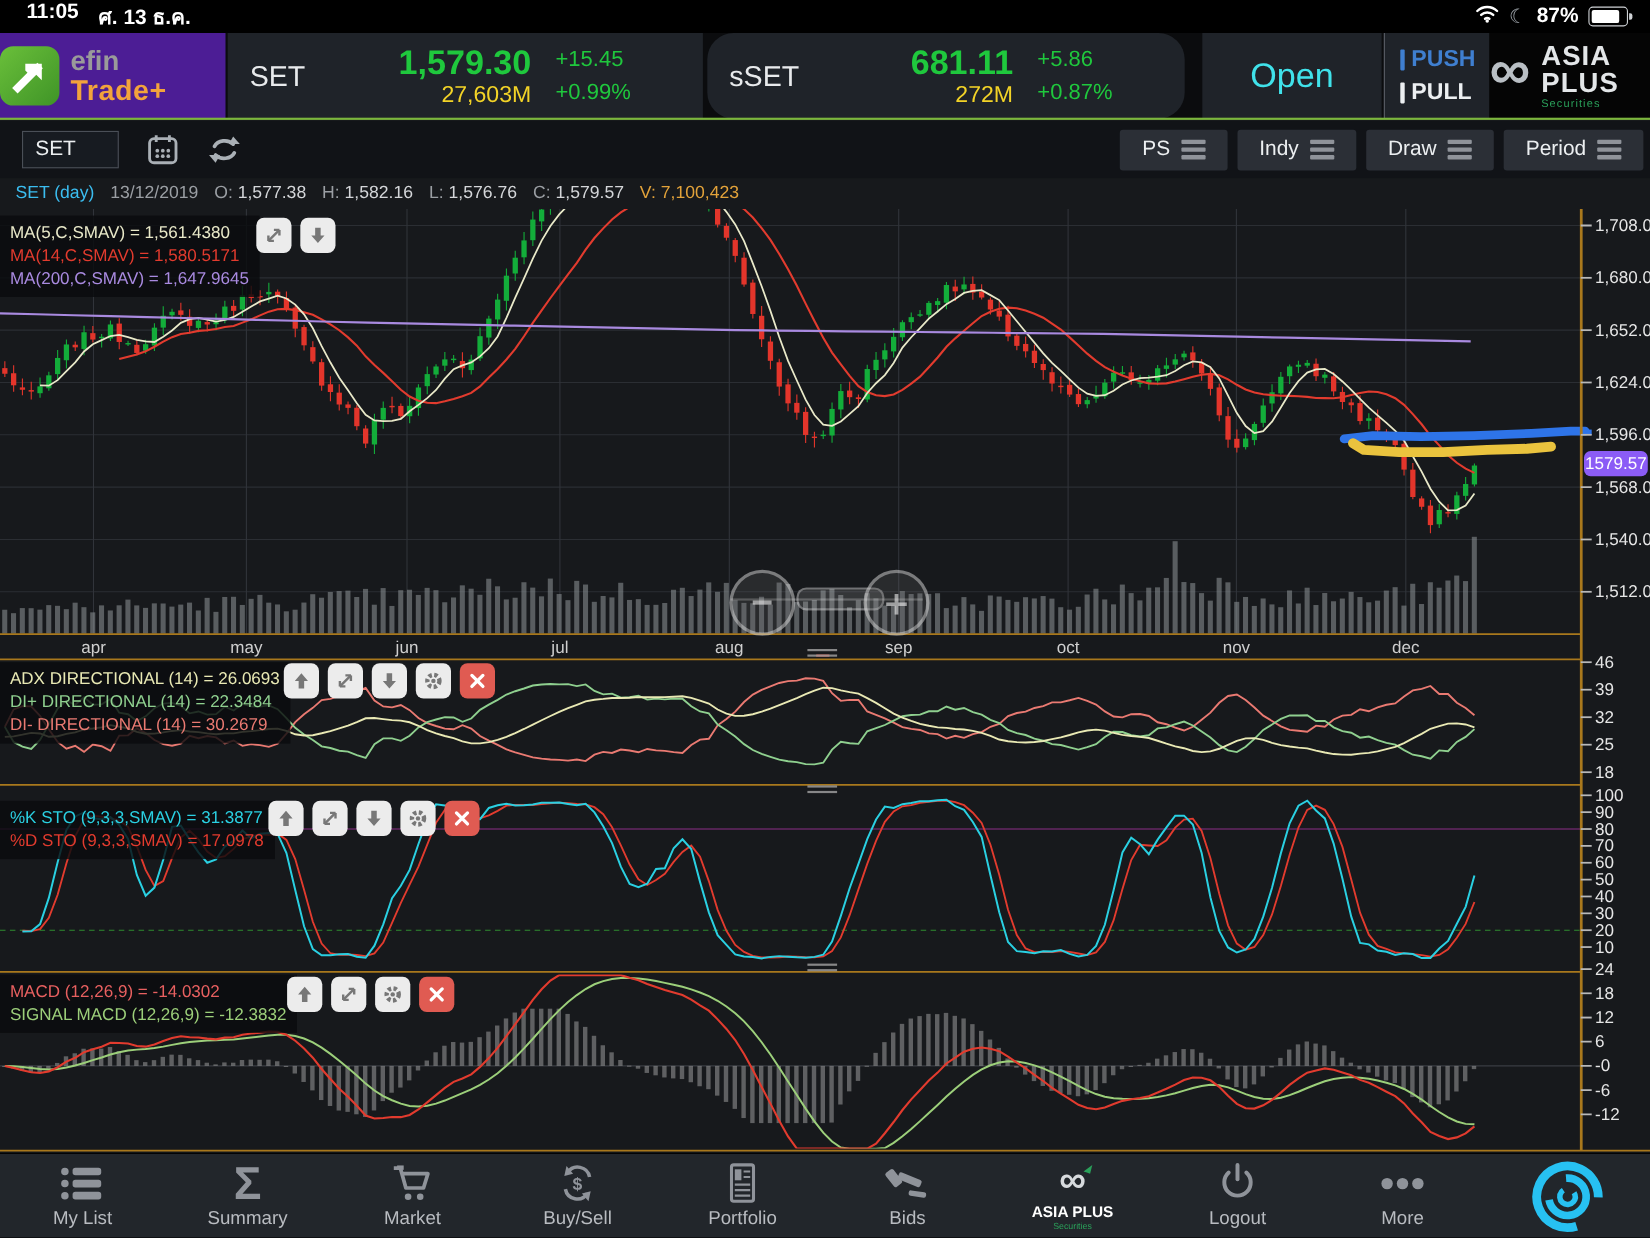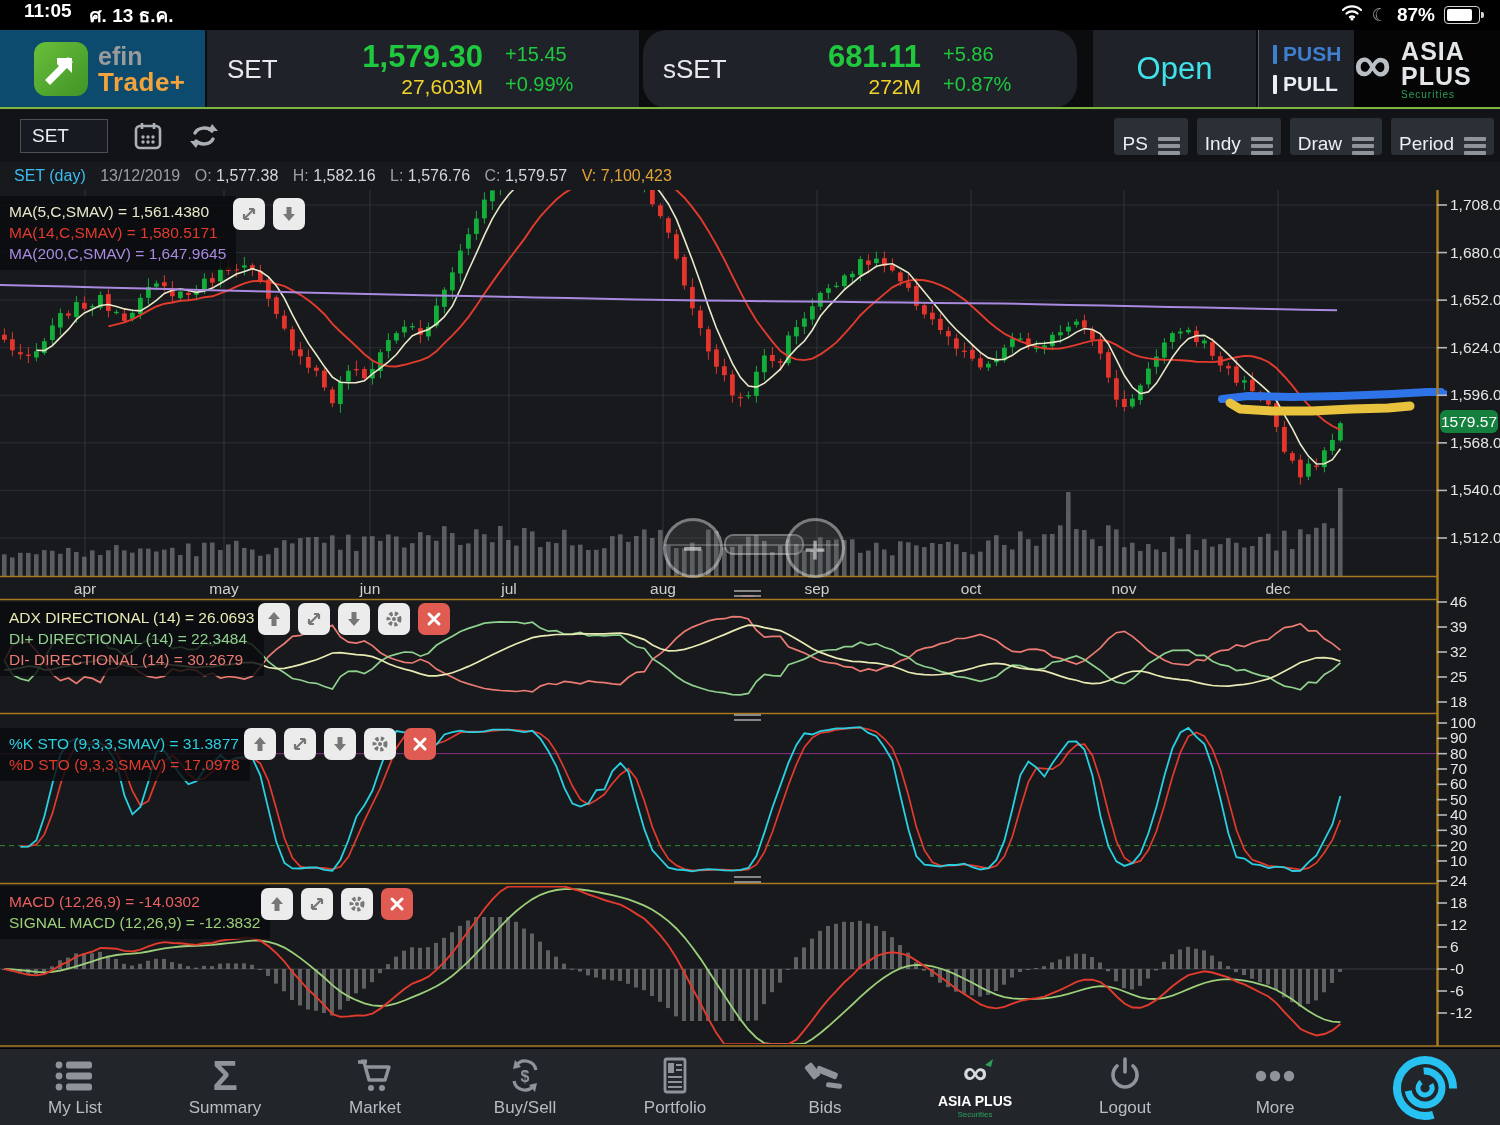--- a/index.html
+++ b/index.html
@@ -10,21 +10,21 @@
     display:flex;align-items:center;justify-content:space-between;font-size:19px;font-weight:bold;}
   .sb-left{padding-left:24px;display:flex;gap:18px;}
   .sb-right{padding-right:20px;display:flex;align-items:center;gap:9px;}
   .moon{color:#9aa0a6;font-size:18px;font-weight:normal;}
   .batt{position:relative;width:34px;height:16px;border:1.5px solid #cfd2d6;border-radius:4px;}
   .batt .fill{position:absolute;left:2px;top:2px;bottom:2px;width:25px;background:#fff;border-radius:2px;}
   .batt .nub{position:absolute;right:-5px;top:4.5px;width:3px;height:6px;background:#cfd2d6;border-radius:0 2px 2px 0;}
   
   .header{position:absolute;top:30px;left:0;width:1500px;height:78px;background:#0b0c0e;display:flex;}
   .green-rule{position:absolute;top:107px;left:0;width:1500px;height:2px;background:#7cb63e;z-index:5;}
-  .h-logo{width:205px;display:flex;align-items:center;gap:10px;padding-left:34px;box-sizing:border-box;background:#0c4a6e;}
+  .h-logo{width:205px;display:flex;align-items:center;gap:10px;padding-left:0;box-sizing:border-box;background:#4c1d95;}
   .efin-sq{width:54px;height:54px;border-radius:12px;background:linear-gradient(135deg,#6abf3a,#3f9427);display:flex;align-items:center;justify-content:center;}
   .efin-txt{line-height:1;}
   .efin-txt .l1{color:#9a9a9a;font-size:25px;font-weight:bold;}
   .efin-txt .l2{color:#f2a33c;font-size:26px;font-weight:bold;letter-spacing:.5px;text-align:center;}
   .q-panel{background:#1f2329;display:flex;align-items:center;box-sizing:border-box;}
   .q-set{width:432px;margin-left:2px;padding:0 14px 0 20px;}
   .q-sset{width:434px;margin-left:4px;padding:0 14px 0 20px;border-radius:24px;}
   .q-label{color:#e8eaec;font-size:26px;width:86px;}
   .q-mid{flex:1;text-align:right;line-height:1.15;}
   .q-val{color:#1fc83d;font-size:31px;font-weight:bold;}
@@ -43,34 +43,34 @@
   .inf{font-size:52px;font-weight:bold;color:#b9bfc4;line-height:.8;position:relative;top:-4px;}
   .broker-name{color:#e3e6e8;font-size:25px;font-weight:bold;letter-spacing:1px;line-height:1;}
   .broker-sub{color:#2aa05a;font-size:10px;letter-spacing:1px;}
   
   .toolbar{position:absolute;top:110px;left:0;width:1500px;height:52px;background:#111317;display:flex;align-items:center;}
   .sym-box{margin-left:20px;width:88px;height:34px;background:#171b21;border:1px solid #4a4f57;color:#eceff1;
     font-size:19px;display:flex;align-items:center;padding-left:11px;box-sizing:border-box;}
   .tb-icon{margin-left:24px;color:#aab0b6;display:flex;align-items:center;}
   .tb-right{margin-left:auto;display:flex;gap:9px;padding-right:6px;}
   .tb-btn{height:37px;background:#2b2f36;border-radius:3px;color:#eceff1;font-size:19px;
-    display:flex;align-items:flex-end;gap:10px;padding:0 8px;}
+    display:flex;align-items:center;gap:10px;padding:0 20px;}
   .burger{display:inline-flex;flex-direction:column;gap:3px;}
   .burger i{display:block;width:22px;height:4px;background:#8f939a;border-radius:1px;}
   
   .chart-wrap{position:absolute;top:162px;left:0;width:1500px;height:886px;background:#17191c;}
   .ohlc{position:absolute;top:5px;left:14px;font-size:16px;color:#d4d6d9;white-space:nowrap;}
   .ohlc .sym{color:#3bbdf0;}
   .ohlc .lb{color:#9b9fa4;margin-left:10px;}
   .ohlc .vv{color:#e2a23a;}
   .legend{position:absolute;background:rgba(10,11,13,.82);padding:5px 10px 6px 9px;line-height:21px;font-size:15.5px;z-index:4;}
   .pbtn-row{position:absolute;display:flex;gap:8px;z-index:5;}
   .pbtn{width:32px;height:32px;border-radius:7px;background:#ececec;display:flex;align-items:center;justify-content:center;}
   .pbtn.red{background:#e05b52;}
-  .price-pill{position:absolute;left:1440px;width:58px;height:23px;border-radius:6px;background:#15803d;color:#fff;
+  .price-pill{position:absolute;left:1440px;width:58px;height:23px;border-radius:6px;background:#8b5cf6;color:#fff;
     font-size:15.5px;display:flex;align-items:center;justify-content:center;z-index:4;}
   .handle{position:absolute;left:734px;width:27px;z-index:4;}
   .handle i{display:block;height:2px;background:#9b9b9b;margin-bottom:3px;opacity:.85;}
   .zoom-line{position:absolute;top:382px;left:664px;width:175px;height:2px;background:rgba(255,255,255,.25);z-index:3;}
   .zoom-circle{position:absolute;width:54px;height:54px;border-radius:50%;border:3px solid rgba(255,255,255,.38);
     background:rgba(110,110,110,.22);display:flex;align-items:center;justify-content:center;
     color:rgba(255,255,255,.55);font-size:34px;font-weight:bold;z-index:4;line-height:1;}
   .zoom-track{position:absolute;top:372px;left:724px;width:76px;height:17px;border-radius:9px;
     border:2px solid rgba(255,255,255,.3);background:rgba(190,190,190,.18);z-index:3;}
   .red-dash{position:absolute;top:433px;left:742px;width:12px;height:2px;background:#d04a40;z-index:3;}

